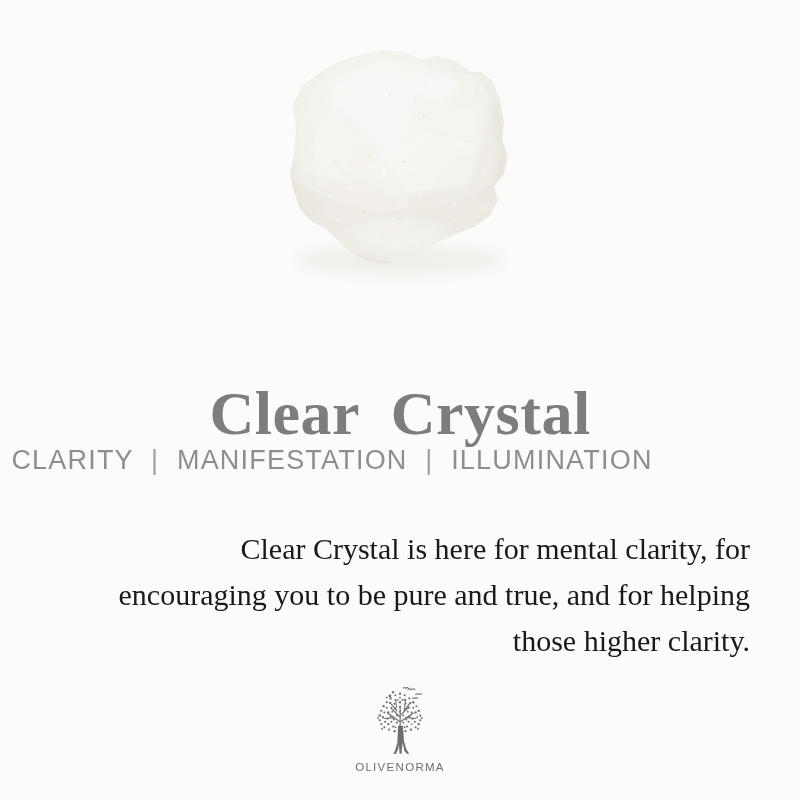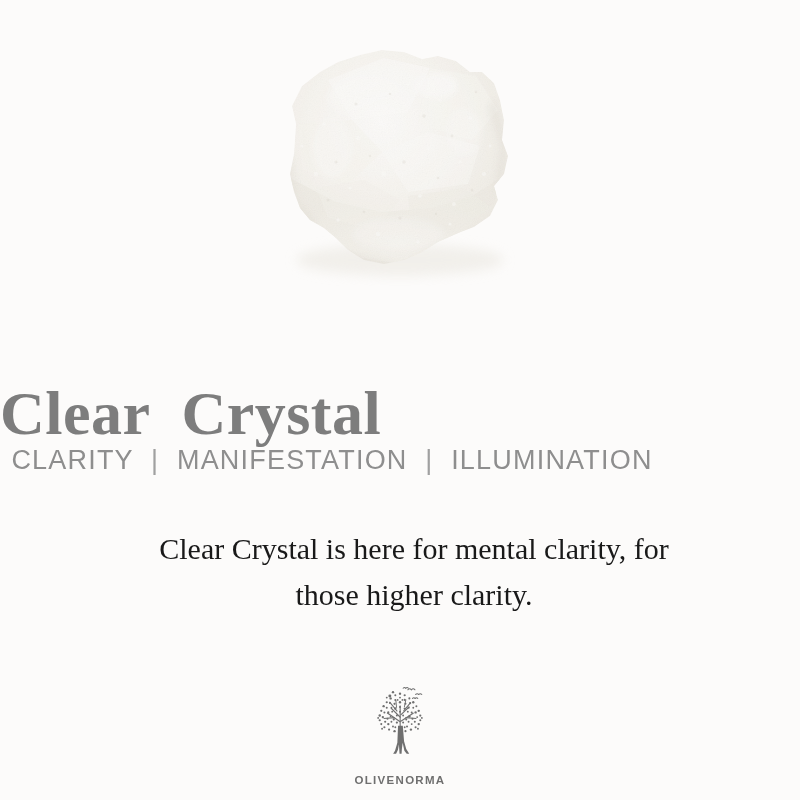--- a/index.html
+++ b/index.html
@@ -41,20 +41,21 @@
     width: 320px;
     height: 272px;
   }
 
   
   .title {
     position: absolute;
     left: 0;
     top: 336px;
     width: 800px;
+    text-align: center;
     font-family: "Liberation Serif", serif;
     font-weight: 700;
     font-size: 62px;
     line-height: 70px;
     color: #7d7d7d;
     letter-spacing: 0.5px;
     white-space: pre;
   }
 
   
@@ -76,24 +77,24 @@
   .subtitle .sep {
     display: inline-block;
     padding: 0 9px;
     color: #a0a0a0;
     font-weight: 300;
   }
 
   
   .body-copy {
     position: absolute;
-    left: 64px;
+    left: 50px;
     top: 496px;
     width: 700px;
-    text-align: center;
+    text-align: right;
     font-family: "Liberation Serif", serif;
     font-size: 30px;
     line-height: 46px;
     color: #191919;
   }
   .body-copy .line {
     display: block;
     white-space: nowrap;
   }
 
@@ -106,24 +107,24 @@
     text-align: center;
   }
   .logo-mark {
     display: block;
     margin: 0 auto;
     width: 78px;
     height: 78px;
   }
   .logo-word {
     display: block;
-    margin-top: 14px;
+    margin-top: 1px;
     font-family: "Liberation Sans", sans-serif;
     font-size: 11.5px;
-    font-weight: 700;
+    font-weight: 400;
     letter-spacing: 1.3px;
     color: #6f6f6f;
   }
 </style>
 </head>
 <body>
 
 <div class="card">
 
   <div class="hero">
@@ -249,20 +250,21 @@
   <div class="subtitle">
     <span class="kw">CLARITY</span>
     <span class="sep">|</span>
     <span class="kw">MANIFESTATION</span>
     <span class="sep">|</span>
     <span class="kw">ILLUMINATION</span>
   </div>
 
   <p class="body-copy">
     <span class="line">Clear Crystal is here for mental clarity, for</span>
+    <span class="line">encouraging you to be pure and true, and for helping</span>
     <span class="line">those higher clarity.</span>
   </p>
 
   <div class="logo">
     <svg class="logo-mark" viewBox="0 0 100 100">
       <g fill="#6f6f6f">
 
         <path d="M47.5,56 L46.6,78 L43.6,88 L41.2,92 L45.0,92 L47.4,87 L48.6,80 L49.4,92 L52.0,92
                  L52.4,86 L53.4,78 L55.6,88 L58.6,92 L61.8,92 L58.0,86 L55.2,76 L53.6,56 Z"></path>
 

